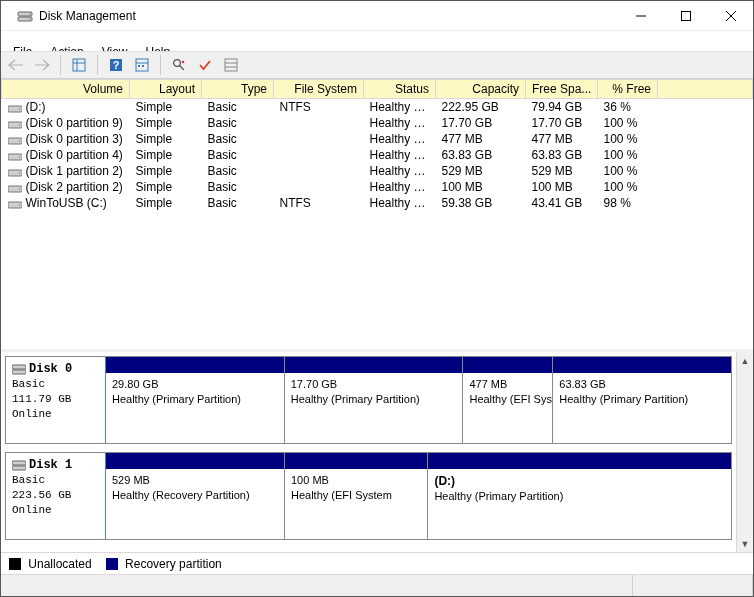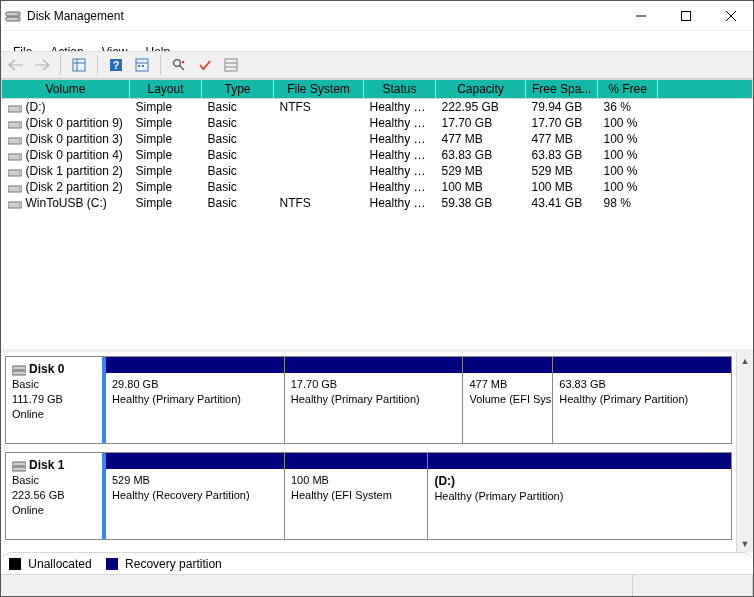--- a/index.html
+++ b/index.html
@@ -13,21 +13,21 @@
     height: 597px;
     border: 1px solid #555;
     display: flex;
     flex-direction: column;
     overflow: hidden;
   }
   .titlebar {
     height: 30px;
     display: flex;
     align-items: center;
-    padding: 0 0 0 4px;
+    padding: 0 0 0 16px;
     background: #fff;
     border-bottom: 1px solid #eee;
   }
   .titlebar .app-icon {
     width: 16px; height: 16px;
     margin-right: 6px;
     display: inline-flex;
   }
   .titlebar .title { flex: 0 0 auto; font-size: 12px; }
   .titlebar .spacer { flex: 1; }
@@ -77,24 +77,24 @@
     flex: 1;
     overflow: auto;
     border-bottom: 3px solid #f0f0f0;
   }
   table.vol {
     border-collapse: collapse;
     width: 100%;
     table-layout: fixed;
   }
   table.vol th {
-    background: #14b8a6;
+    background: #fef9c3;
     border: 1px solid #d8d8d8;
     font-weight: normal;
-    text-align: center;
+    text-align: right;
     padding: 2px 6px;
     font-size: 12px;
     white-space: nowrap;
     overflow: hidden;
     position: sticky; top: 0;
   }
   table.vol td {
     padding: 1px 6px;
     font-size: 12px;
     white-space: nowrap;
@@ -129,23 +129,24 @@
   .disk-row {
     display: flex;
     border: 1px solid #888;
     margin-bottom: 8px;
     height: 88px;
     background: #fff;
   }
   .disk-info {
     width: 100px;
     padding: 4px 6px;
-    border-right: 4px solid #3b82f6;
+    border-right: 1px solid #3b82f6;
     font-size: 11px;
     line-height: 1.35;
+    font-family: Liberation Mono, monospace;
   }
   .disk-info .disk-ico {
     display:inline-block; width:14px; height:12px;
     vertical-align: middle; margin-right: 3px;
   }
   .disk-info b { font-size: 12px; }
   .parts {
     flex: 1;
     display: flex;
     padding: 0;
@@ -172,21 +173,20 @@
   .part-body b { display:block; font-size: 12px; }
 
   .legend {
     height: 22px;
     display: flex;
     align-items: center;
     gap: 14px;
     padding: 0 8px;
     border-top: 1px solid #d8d8d8;
     font-size: 12px;
-    border-radius: 11px;
   }
   .legend .sw { width: 12px; height: 12px; display:inline-block; margin-right:4px; vertical-align:middle;}
   .statusbar {
     height: 22px;
     background: #f0f0f0;
     border-top: 1px solid #d8d8d8;
     display:flex;
   }
   .statusbar .cell { border-right:1px solid #d0d0d0; height:100%; }
 </style>
@@ -440,21 +440,21 @@
               <div class="part-stripe" style="background:#00007f"></div>
               <div class="part-body">
                 <div>17.70 GB</div>
                 <div>Healthy (Primary Partition)</div>
               </div>
             </div>
             <div class="part" style="flex: 1 1 0%;">
               <div class="part-stripe" style="background:#00007f"></div>
               <div class="part-body">
                 <div>477 MB</div>
-                <div>Volume (EFI Sys</div>
+                <div>Healthy (EFI Sys</div>
               </div>
             </div>
             <div class="part" style="flex: 2 1 0%;">
               <div class="part-stripe" style="background:#00007f"></div>
               <div class="part-body">
                 <div>63.83 GB</div>
                 <div>Healthy (Primary Partition)</div>
               </div>
             </div>
           </div>

